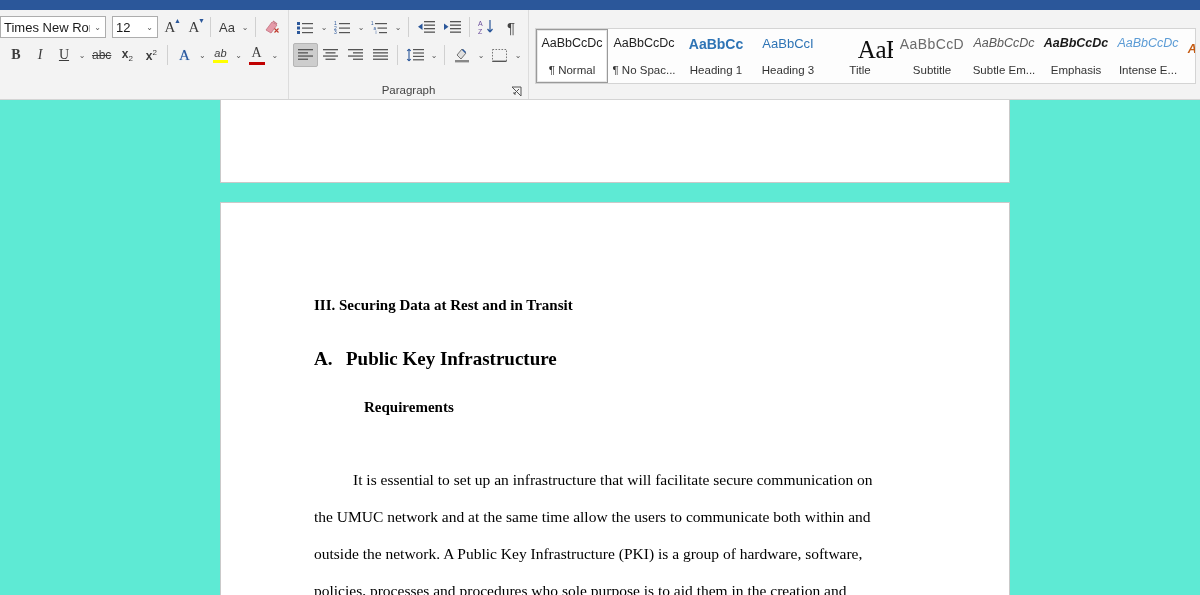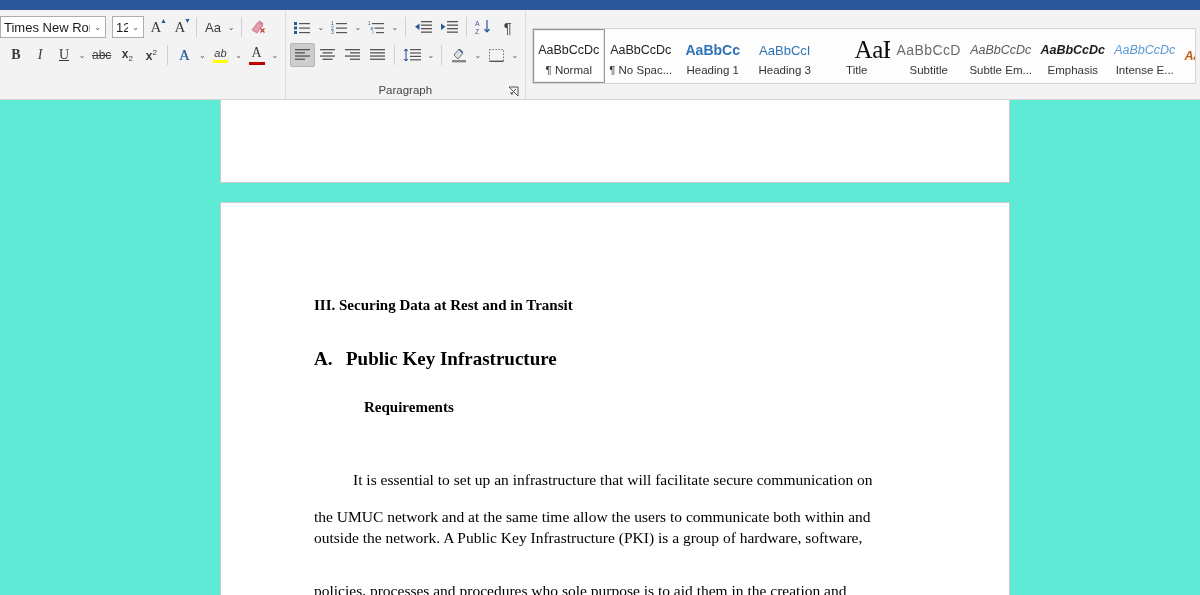--- a/index.html
+++ b/index.html
@@ -93,21 +93,21 @@
     color: #1a1a1a;
     padding-left: 3px;
     position: relative;
   }
   .combo .cb-text { flex: 1; white-space: nowrap; overflow: hidden; }
   .combo .cb-arrow {
     width: 15px; text-align: center;
     font-size: 8px; color: #555;
   }
   #font-name-combo { width: 106px; margin-left: -4px; }
-  #font-size-combo { width: 32px; margin-left: 6px; }
+  #font-size-combo { width: 46px; margin-left: 6px; }
 
   
   .a-up, .a-dn { position: relative; padding: 0 4px; }
   .a-up .big, .a-dn .big { font-size: 15px; font-family: "Liberation Serif", serif; }
   .a-up .arr, .a-dn .arr {
     position: absolute; top: 1px; right: 0px;
     font-size: 7px; color: #2b579a;
   }
   .bold-b   { font-weight: bold; font-family:"Liberation Serif",serif; font-size:14px; }
   .ital-i   { font-style: italic; font-family:"Liberation Serif",serif; font-size:14px; }
@@ -146,21 +146,21 @@
     flex-direction: column;
     align-items: center;
     justify-content: center;
     border: 1px solid transparent;
     padding: 1px 2px;
     cursor: default;
   }
   .style-item.selected { border-color: #9a9a9a; background:#fff; box-shadow: inset 0 0 0 1px #e8e8e8; }
   .style-preview {
     height: 28px;
-    display: flex; align-items: center; justify-content: center;
+    display: flex; align-items: flex-start; justify-content: center;
     white-space: nowrap; overflow: hidden;
     width: 100%;
   }
   .style-name {
     font-size: 11.5px;
     color: #333;
     white-space: nowrap;
     overflow: hidden;
     text-overflow: clip;
     max-width: 100%;
@@ -198,21 +198,21 @@
   .doc-body { padding: 0; font-family: "Liberation Serif", serif; color: #000; }
   .h-section { position:absolute; left: 93px; top: 94px;  font-weight:bold; font-size:15px; }
   .h-sub     { position:absolute; left: 93px; top: 145px; font-weight:bold; font-size:19px; }
   .h-sub .ltr { display:inline-block; width:32px; }
   .h-req     { position:absolute; left: 143px; top: 196px; font-weight:bold; font-size:15px; }
 
   .body-line { position:absolute; font-size:15.5px; }
   .bl1 { left: 92px;  top: 268px; }
   .bl1 .indent { display:inline-block; width:40px; }
   .bl2 { left: 93px;  top: 305px; }
-  .bl3 { left: 93px;  top: 326px; }
+  .bl3 { left: 93px;  top: 342px; }
   .bl4 { left: 93px;  top: 379px; }
 </style>
 </head>
 <body>
 
 <div id="title-bar"></div>
 
 <div id="ribbon">
 
   <div class="ribbon-group" id="font-group">

